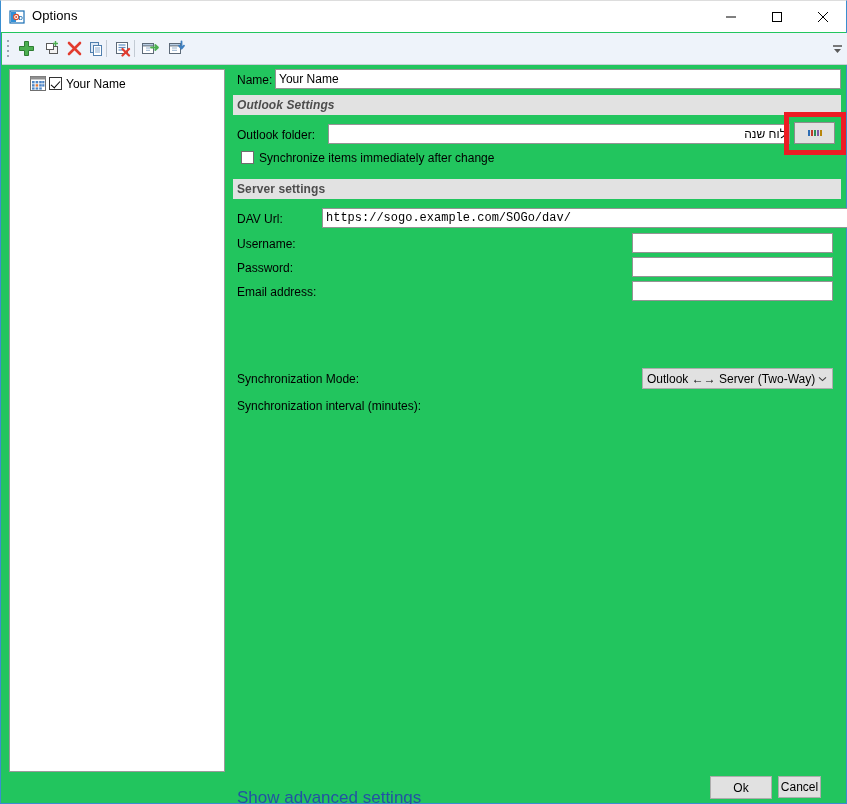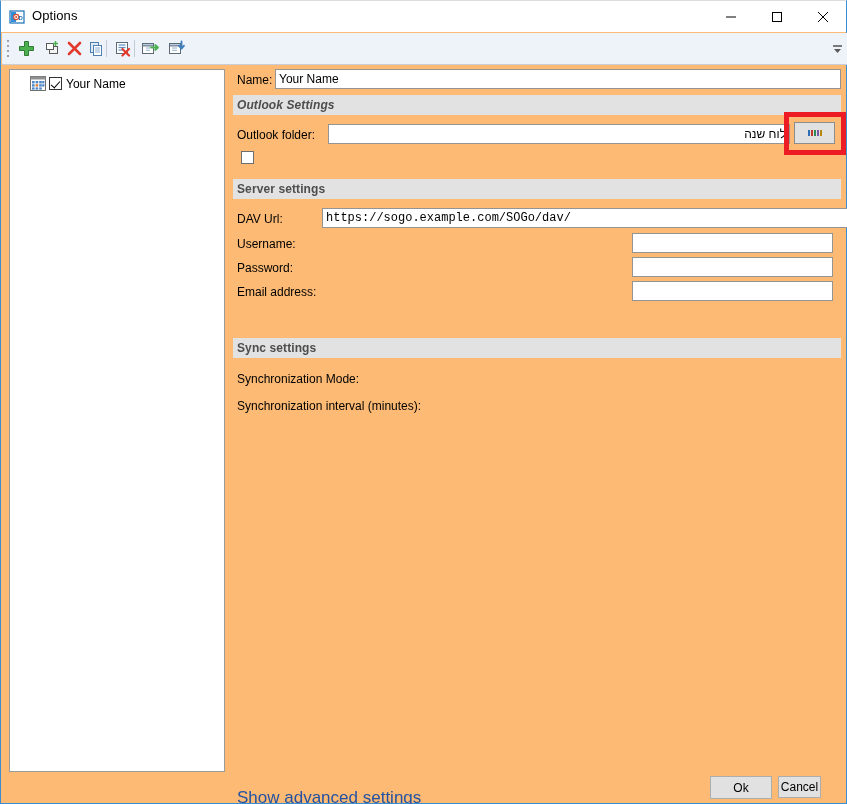--- a/index.html
+++ b/index.html
@@ -15,21 +15,21 @@
     font-size: 12px;
     color: #000000;
     position: relative;
   }
 
   
   #window {
     position: absolute;
     left: 0; top: 0;
     width: 847px; height: 804px;
-    background: #fdba74;
+    background: #22c55e;
     box-sizing: border-box;
     border-left: 1px solid #3a8ed0;
     border-right: 1px solid #3a8ed0;
     border-bottom: 1px solid #3a8ed0;
     border-top: 1px solid #dddddd;
   }
 
   
   #titlebar {
     position: absolute;
@@ -442,43 +442,49 @@
       <i style="background:#2e6db4"></i>
         <i style="background:#c0392b"></i>
         <i style="background:#2e8b57"></i>
         <i style="background:#7a5aa8"></i>
         <i style="background:#b8860b"></i>
     </span>
   </div>
   <div id="red-highlight"></div>
 
   <div class="chk" style="left:240px; top:150px;"></div>
+  <div class="lbl" style="left:258px; top:150px;">Synchronize items immediately after change</div>
 
   <div class="section" style="left:232px; top:178px;">
     <span>Server settings</span>
   </div>
 
   <div class="lbl" style="left:236px; top:211px;">DAV Url:</div>
   <input class="tbox" id="dav-url-input" style="left: 321px; top: 207px; width: 577px; font-family: Liberation Mono, monospace;" value="https://sogo.example.com/SOGo/dav/">
 
   <div class="lbl" style="left:236px; top:236px;">Username:</div>
   <input class="tbox" id="username-input" style="left: 631px; top: 232px; width: 201px;" value="">
 
   <div class="lbl" style="left:236px; top:260px;">Password:</div>
   <input class="tbox" id="password-input" type="password" style="left: 631px; top: 256px; width: 201px;" value="">
 
   <div class="lbl" style="left:236px; top:284px;">Email address:</div>
   <input class="tbox" id="email-input" style="left: 631px; top: 280px; width: 201px;" value="">
 
 
-  <div class="section" style="left:232px; top:337px;">
-    <span>Sync settings</span>
-  </div>
 
   <div class="lbl" style="left:236px; top:371px;">Synchronization Mode:</div>
+  <div class="combo" style="left:641px; top:367px; width:191px;">
+    <span class="cval">Outlook ←→ Server (Two-Way)</span>
+    <span class="carrow">
+      <svg width="9" height="6" viewBox="0 0 9 6">
+          <path d="M1 1.3 L4.5 4.6 L8 1.3" fill="none" stroke="#3c3c3c" stroke-width="1.1"></path>
+        </svg>
+    </span>
+  </div>
 
   <div class="lbl" style="left:236px; top:398px;">Synchronization interval (minutes):</div>
 
   <div id="adv-link">Show advanced settings</div>
 
   <div class="btn" id="ok-btn">Ok</div>
   <div class="btn" id="cancel-btn">Cancel</div>
 
 </div>
 

